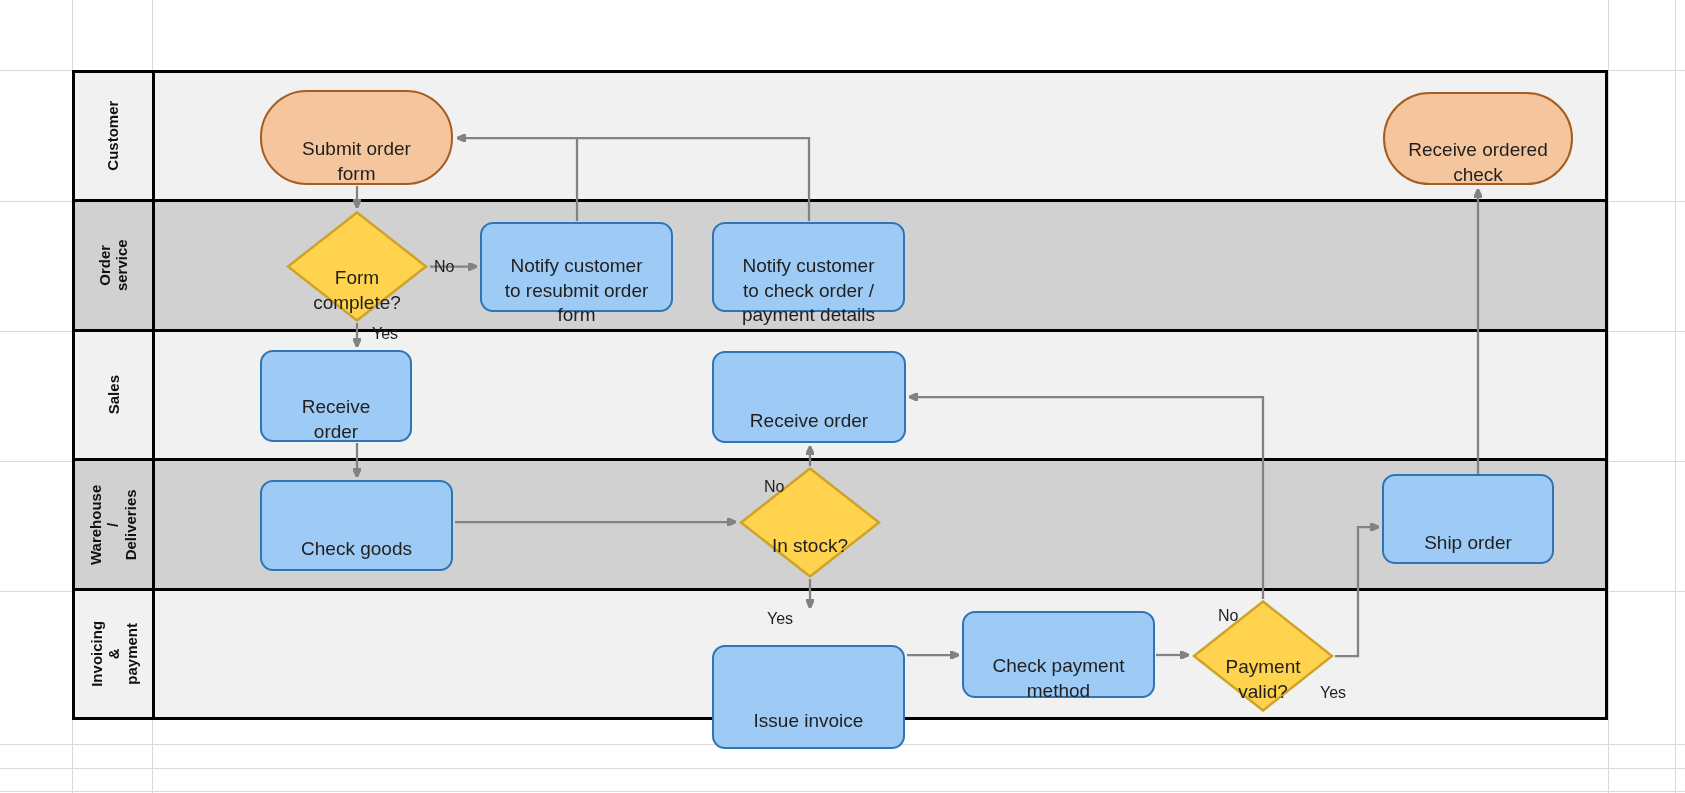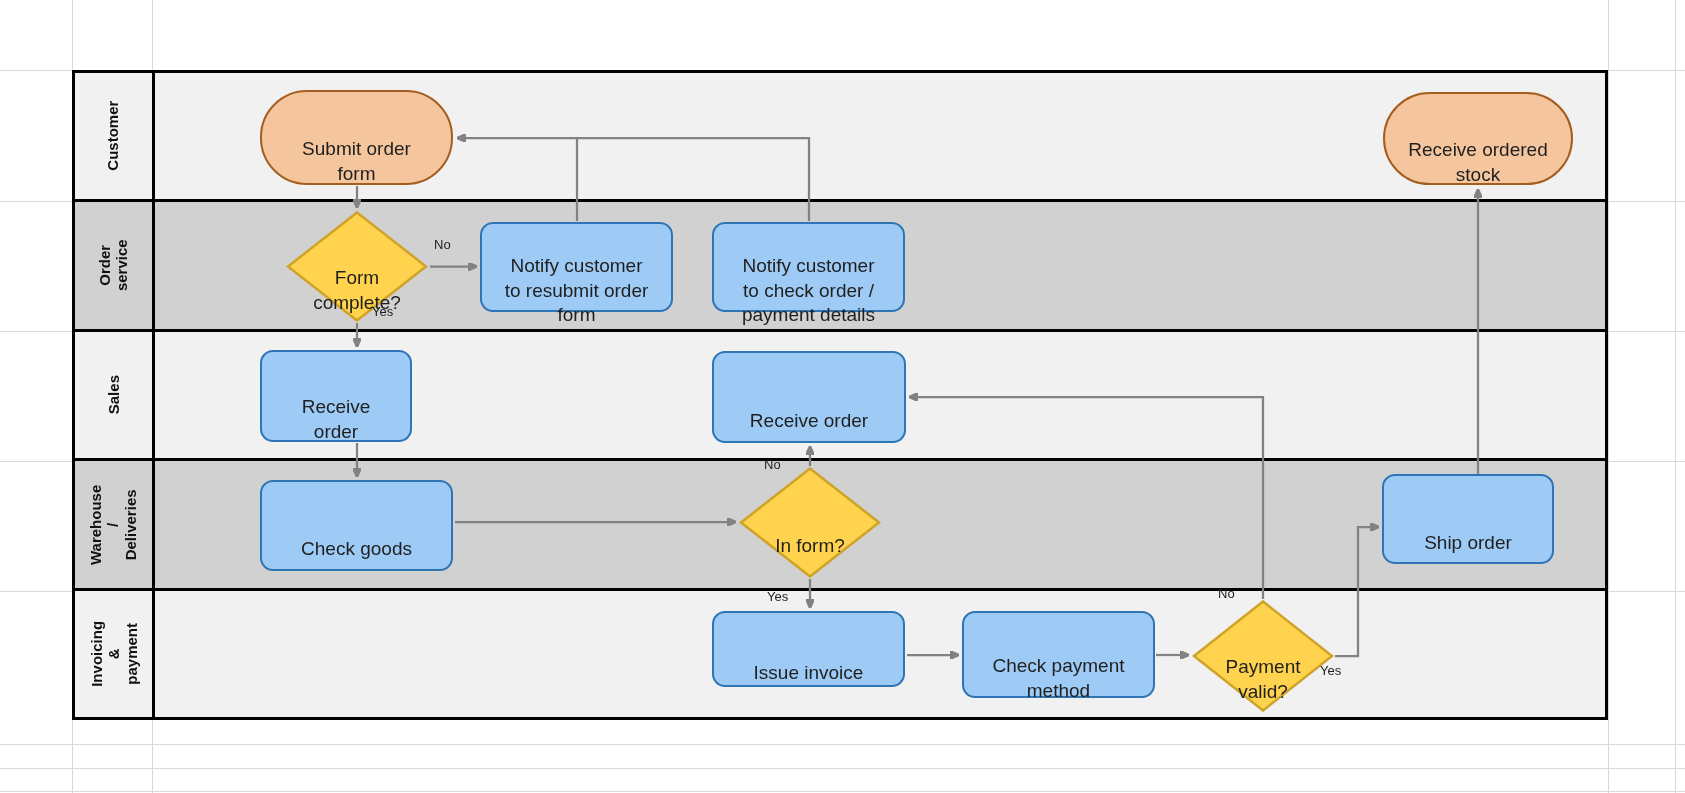--- a/index.html
+++ b/index.html
@@ -54,21 +54,21 @@
     border-radius:47px;padding:0 8px;
   }
   .node.decision{background:transparent;border:none;padding:0;}
   .node.decision svg{position:absolute;left:0;top:0;}
   .node.decision polygon{
     fill:var(--decision-fill,#ffd34d);
     stroke:var(--decision-border,#cfa228);stroke-width:2.5px;
   }
   .node.decision .node-label{position:relative;max-width:108px;}
   
-  .edge-label{position:absolute;font-size:13px;line-height:1.1;color:var(--text,#1f1f1f);}
+  .edge-label{position:absolute;font-size:16px;line-height:1.1;color:var(--text,#1f1f1f);margin-top:20px;}
 </style>
 </head>
 <body>
 
 <div>
   <div class="gridline h" style="top:70px"></div>
   <div class="gridline h" style="top:201px"></div>
   <div class="gridline h" style="top:331px"></div>
   <div class="gridline h" style="top:461px"></div>
   <div class="gridline h" style="top:591px"></div>
@@ -171,24 +171,24 @@
 </div>
 
 <div class="node process" style="left:260px;top:480px;width:193px;height:91px">
   <span class="node-label">Check goods</span>
 </div>
 
 <div class="node decision" style="left:739px;top:467px;width:142px;height:111px">
   <svg width="142" height="111">
     <polygon points="71,1.5 140,55.5 71,109.5 2,55.5"></polygon>
   </svg>
-  <span class="node-label">In form?</span>
-</div>
-
-<div class="node process" style="left:712px;top:611px;width:193px;height:76px">
+  <span class="node-label">In stock?</span>
+</div>
+
+<div class="node process" style="left:712px;top:645px;width:193px;height:104px">
   <span class="node-label">Issue invoice</span>
 </div>
 
 <div class="node process" style="left:962px;top:611px;width:193px;height:87px">
   <span class="node-label">Check payment
 method</span>
 </div>
 
 <div class="node decision" style="left:1192px;top:600px;width:142px;height:112px">
   <svg width="142" height="112">
@@ -197,21 +197,21 @@
   <span class="node-label">Payment
 valid?</span>
 </div>
 
 <div class="node process" style="left:1382px;top:474px;width:172px;height:90px">
   <span class="node-label">Ship order</span>
 </div>
 
 <div class="node terminator" style="left:1383px;top:92px;width:190px;height:93px">
   <span class="node-label">Receive ordered
-stock</span>
+check</span>
 </div>
 
 <div class="edge-label" style="left:434px;top:238px">No</div>
 <div class="edge-label" style="left:372px;top:305px">Yes</div>
 <div class="edge-label" style="left:764px;top:458px">No</div>
 <div class="edge-label" style="left:767px;top:590px">Yes</div>
 <div class="edge-label" style="left:1218px;top:587px">No</div>
 <div class="edge-label" style="left:1320px;top:664px">Yes</div>
 
 </body></html>

